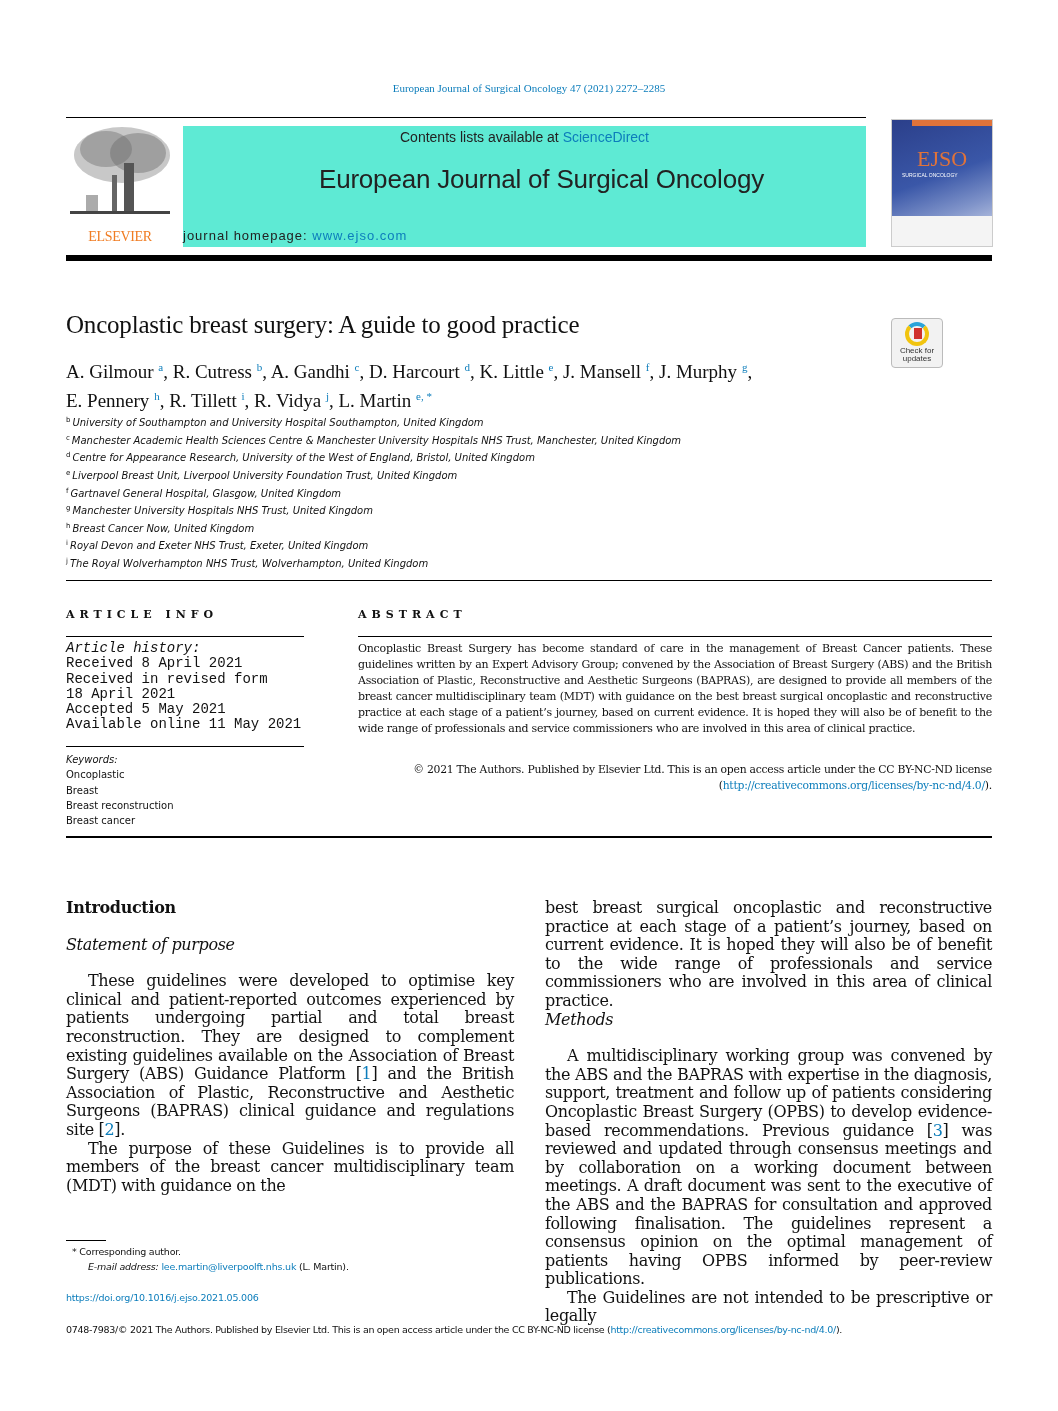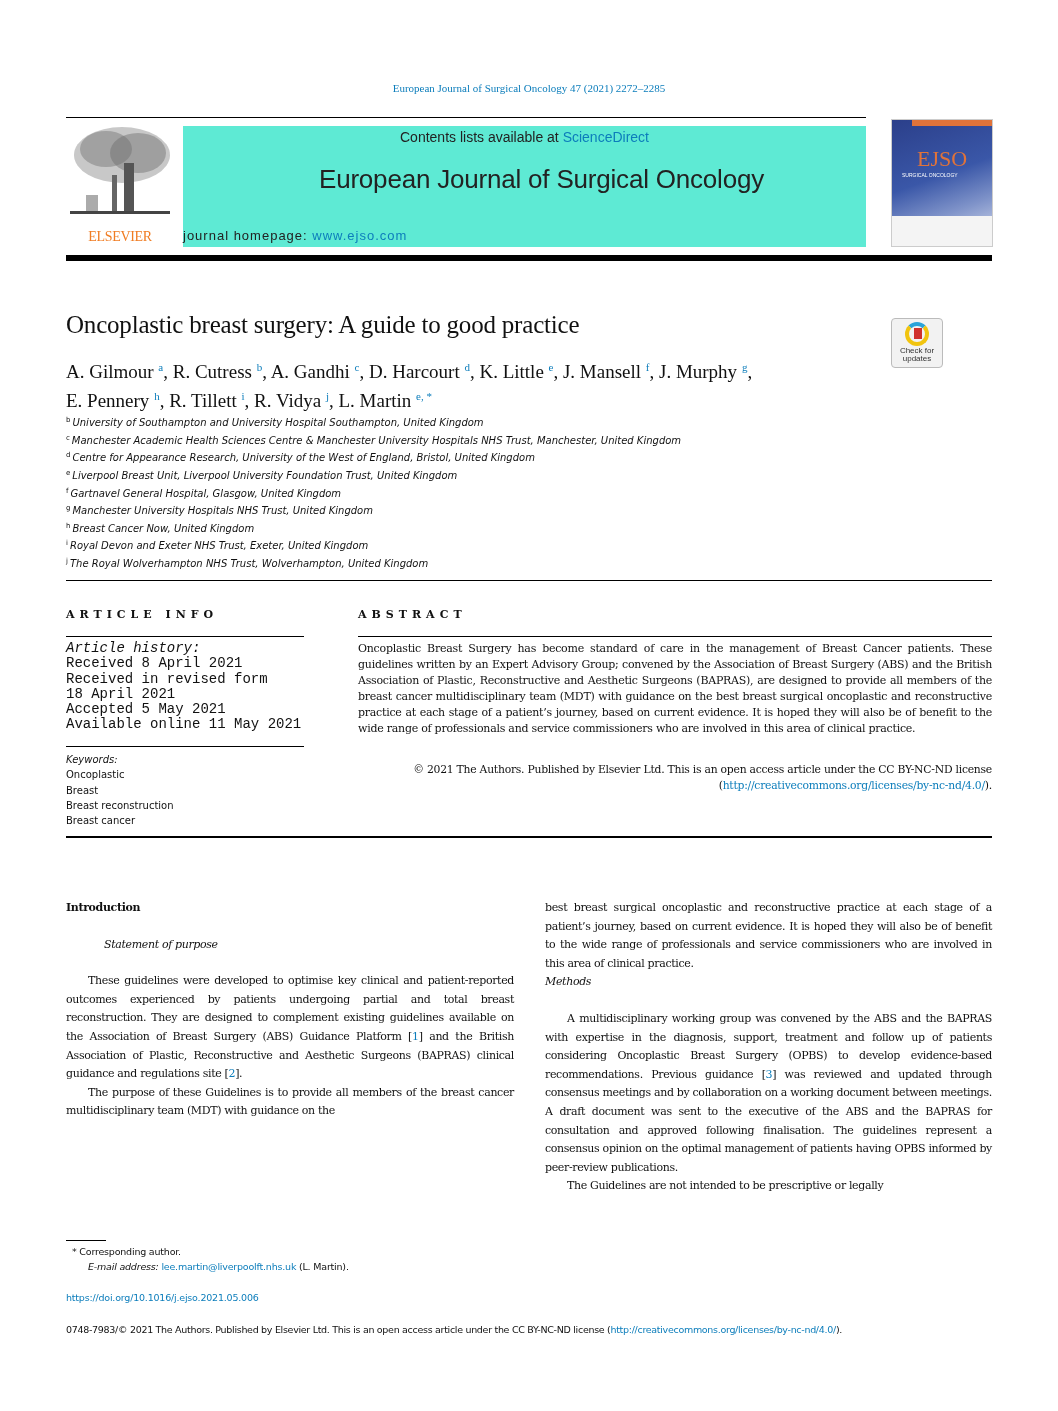--- a/index.html
+++ b/index.html
@@ -50,21 +50,21 @@
   #rule-info-2 { left: 66px; top: 746px; width: 238px; height: 1px; background: #000; }
   #rule-bottom { left: 66px; top: 836px; width: 926px; height: 2px; background: #000; }
 
   #article-info { left: 66px; top: 641px; font-family: Liberation Mono, monospace; font-size: 14px; line-height: 15.3px; color: #111; }
   #keywords { left: 66px; top: 752px; font-family: "DejaVu Sans", sans-serif; font-size: 10px; line-height: 15.3px; color: #111; }
   .info-label { font-style: italic; }
 
   #abstract-body { left: 358px; top: 641px; width: 634px; font-family: "DejaVu Serif", serif; font-size: 11px; line-height: 16.1px; text-align: justify; color: #111; letter-spacing: -0.25px; }
   #abstract-copyright { left: 358px; top: 762px; width: 634px; font-family: "DejaVu Serif", serif; font-size: 10.8px; line-height: 16.1px; text-align: right; color: #111; letter-spacing: -0.25px; }
 
-  .col { font-family: "DejaVu Serif", serif; font-size: 11px; line-height: 18.6px; text-align: justify; color: #111; letter-spacing: -0.35px; }
+  .col { font-family: "DejaVu Serif", serif; font-size: 16px; line-height: 18.6px; text-align: justify; color: #111; letter-spacing: -0.35px; }
   .col p { margin: 0; text-indent: 22px; }
   .col .noindent { text-indent: 0; }
   .h-bold { font-weight: bold; text-indent: 0 !important; }
   .h-ital { font-style: italic; text-indent: 0 !important; }
 
   #col-left { left: 66px; top: 899px; width: 448px; }
   #col-right { left: 545px; top: 899px; width: 447px; }
 
   #footnote-rule { left: 66px; top: 1240px; width: 40px; height: 1px; background: #000; }
   #footnote { left: 66px; top: 1244px; font-family: "DejaVu Sans", sans-serif; font-size: 9.5px; line-height: 15px; color: #111; letter-spacing: -0.2px; }
@@ -162,21 +162,21 @@
     </div>
 </div>
 
 <div id="abstract-body" class="abs">Oncoplastic Breast Surgery has become standard of care in the management of Breast Cancer patients. These guidelines written by an Expert Advisory Group; convened by the Association of Breast Surgery (ABS) and the British Association of Plastic, Reconstructive and Aesthetic Surgeons (BAPRAS), are designed to provide all members of the breast cancer multidisciplinary team (MDT) with guidance on the best breast surgical oncoplastic and reconstructive practice at each stage of a patient’s journey, based on current evidence. It is hoped they will also be of benefit to the wide range of professionals and service commissioners who are involved in this area of clinical practice.</div>
 <div id="abstract-copyright" class="abs"><span>© 2021 The Authors. Published by Elsevier Ltd. This is an open access article under the CC BY-NC-ND license (</span><span class="link">http://creativecommons.org/licenses/by-nc-nd/4.0/</span><span>).</span></div>
 
 <div id="rule-bottom" class="abs"></div>
 
 <div id="col-left" class="abs col">
   <p class="h-bold">Introduction</p>
-  <p class="h-ital" style="margin-top:18px;margin-left:38px;">Statement of purpose</p>
+  <p class="h-ital" style="margin-top:18px;">Statement of purpose</p>
   <p style="margin-top:18px;"><span>These guidelines were developed to optimise key clinical and patient-reported outcomes experienced by patients undergoing partial and total breast reconstruction. They are designed to complement existing guidelines available on the Association of Breast Surgery (ABS) Guidance Platform [</span><span class="cite">1</span><span>] and the British Association of Plastic, Reconstructive and Aesthetic Surgeons (BAPRAS) clinical guidance and regulations site [</span><span class="cite">2</span><span>].</span></p>
   <p>The purpose of these Guidelines is to provide all members of the breast cancer multidisciplinary team (MDT) with guidance on the</p>
 </div>
 
 <div id="col-right" class="abs col">
   <p class="noindent">best breast surgical oncoplastic and reconstructive practice at each stage of a patient’s journey, based on current evidence. It is hoped they will also be of benefit to the wide range of professionals and service commissioners who are involved in this area of clinical practice.</p>
   <p class="h-ital" style="">Methods</p>
   <p style="margin-top:18px;"><span>A multidisciplinary working group was convened by the ABS and the BAPRAS with expertise in the diagnosis, support, treatment and follow up of patients considering Oncoplastic Breast Surgery (OPBS) to develop evidence-based recommendations. Previous guidance [</span><span class="cite">3</span><span>] was reviewed and updated through consensus meetings and by collaboration on a working document between meetings. A draft document was sent to the executive of the ABS and the BAPRAS for consultation and approved following finalisation. The guidelines represent a consensus opinion on the optimal management of patients having OPBS informed by peer-review publications.</span></p>
   <p>The Guidelines are not intended to be prescriptive or legally</p>
 </div>

